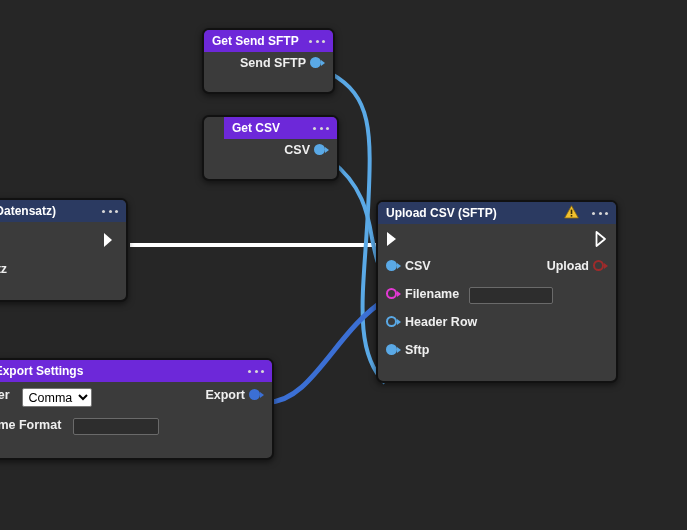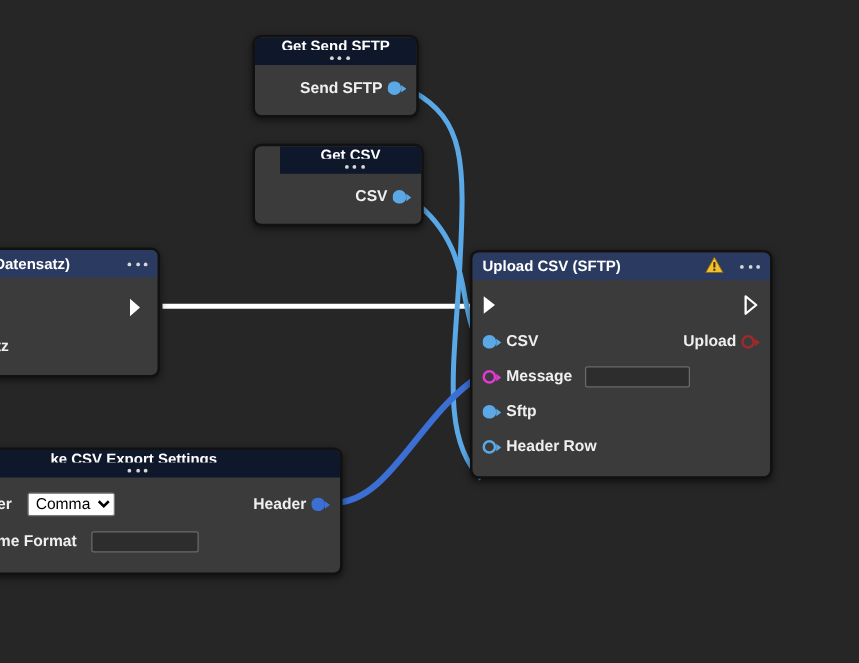--- a/index.html
+++ b/index.html
@@ -23,34 +23,34 @@
     overflow:hidden;
     box-sizing:border-box;
   }
   .node-head{
     height:22px;
     display:flex;align-items:center;
     padding:0 8px;
     color:#fff;font-size:12px;font-weight:bold;
     white-space:nowrap;
   }
-  .head-green{background:#0f172a;flex-direction:column;}
+  .head-green{background:#6d28d9;}
   .head-blue{background:#2b3a61;}
   .head-title{flex:1 1 auto;overflow:hidden;text-overflow:clip;}
   .kebab{
     width:16px;height:12px;display:flex;align-items:center;justify-content:space-between;
     flex:0 0 auto;margin-left:6px;
   }
   .kebab i{display:block;width:3px;height:3px;border-radius:50%;background:#d8d8d8;}
   .warn{flex:0 0 auto;margin-right:7px;display:block;}
 
   .node-body{padding:4px 0 8px 0;}
 
   .row{
-    display:flex;align-items:center;
+    display:flex;align-items:flex-start;
     height:28px;
     padding:0 8px;
     box-sizing:border-box;
     color:#efefef;font-size:12.5px;font-weight:bold;
     white-space:nowrap;
   }
   .row.right{justify-content:flex-end;}
   .row .lbl{padding:0 4px;}
   .spacer{flex:1 1 auto;}
 
@@ -190,21 +190,21 @@
           <i></i>
         </span>
     </div>
     <div class="node-body" style="padding:6px 0 10px 0;">
       <div class="row" style="height:30px;padding-left:10px;">
         <span class="lbl">Delimiter</span>
         <select class="sel">
           <option selected="">Comma</option>
         </select>
         <span class="spacer"></span>
-        <span class="lbl">Header</span>
+        <span class="lbl">Export</span>
         <span class="pin" style="color:#3b6fd4">
           <span class="dot filled" style="background:#3b6fd4"></span>
             <span class="nub"></span>
         </span>
       </div>
       <div class="row" style="height:30px;padding-left:10px;">
         <span class="lbl">Date Time Format</span>
         <span class="txtfield wide"></span>
       </div>
     </div>
@@ -256,36 +256,36 @@
         </span>
       </div>
 
 
 
       <div class="row">
         <span class="pin" style="color:#e339d4">
           <span class="dot hollow" style="border-color:#e339d4"></span>
             <span class="nub"></span>
         </span>
-        <span class="lbl">Message</span>
+        <span class="lbl">Filename</span>
         <span class="txtfield" style="margin-left:6px;"></span>
       </div>
 
       <div class="row">
         <span class="pin" style="color:#5aa9e6">
+          <span class="dot hollow" style="border-color:#5aa9e6"></span>
+            <span class="nub"></span>
+        </span>
+        <span class="lbl">Header Row</span>
+      </div>
+
+      <div class="row">
+        <span class="pin" style="color:#5aa9e6">
           <span class="dot filled" style="background:#5aa9e6"></span>
             <span class="nub"></span>
         </span>
         <span class="lbl">Sftp</span>
       </div>
 
-      <div class="row">
-        <span class="pin" style="color:#5aa9e6">
-          <span class="dot hollow" style="border-color:#5aa9e6"></span>
-            <span class="nub"></span>
-        </span>
-        <span class="lbl">Header Row</span>
-      </div>
-
     </div>
   </div>
 
 </div>
 
 </body></html>

